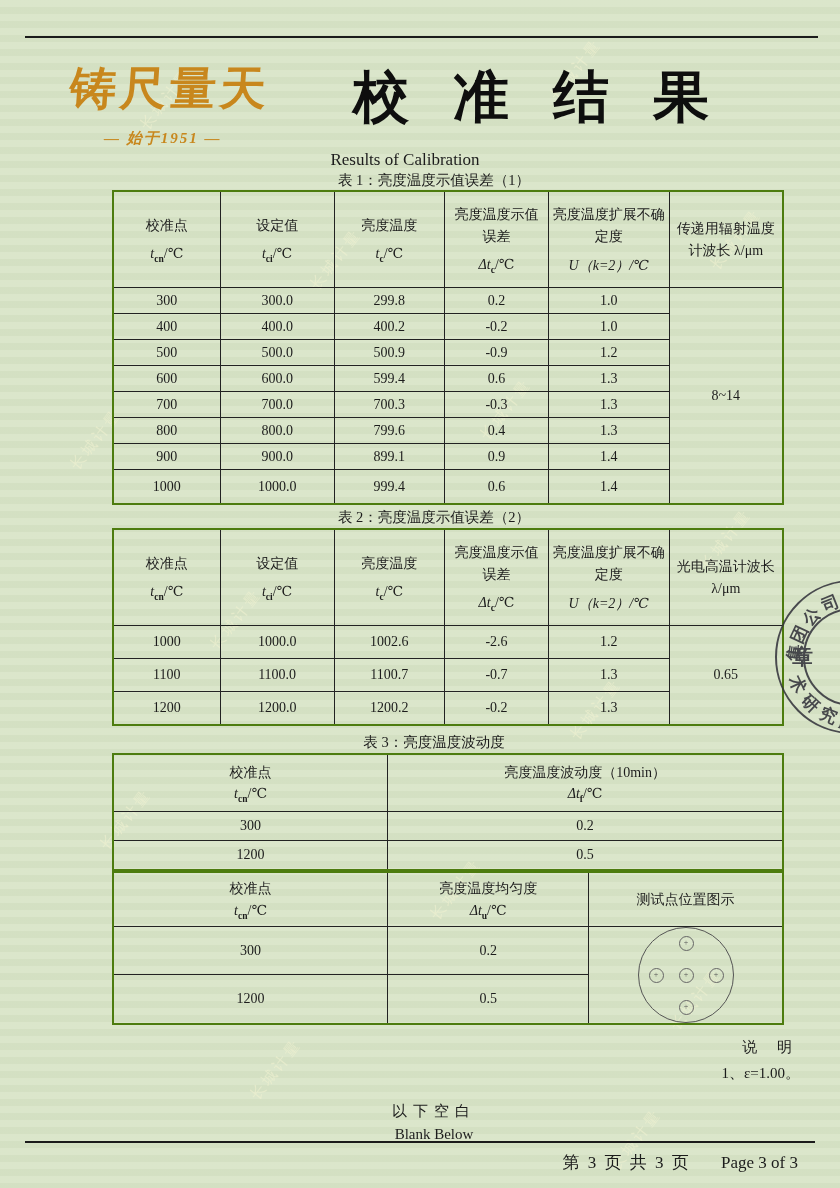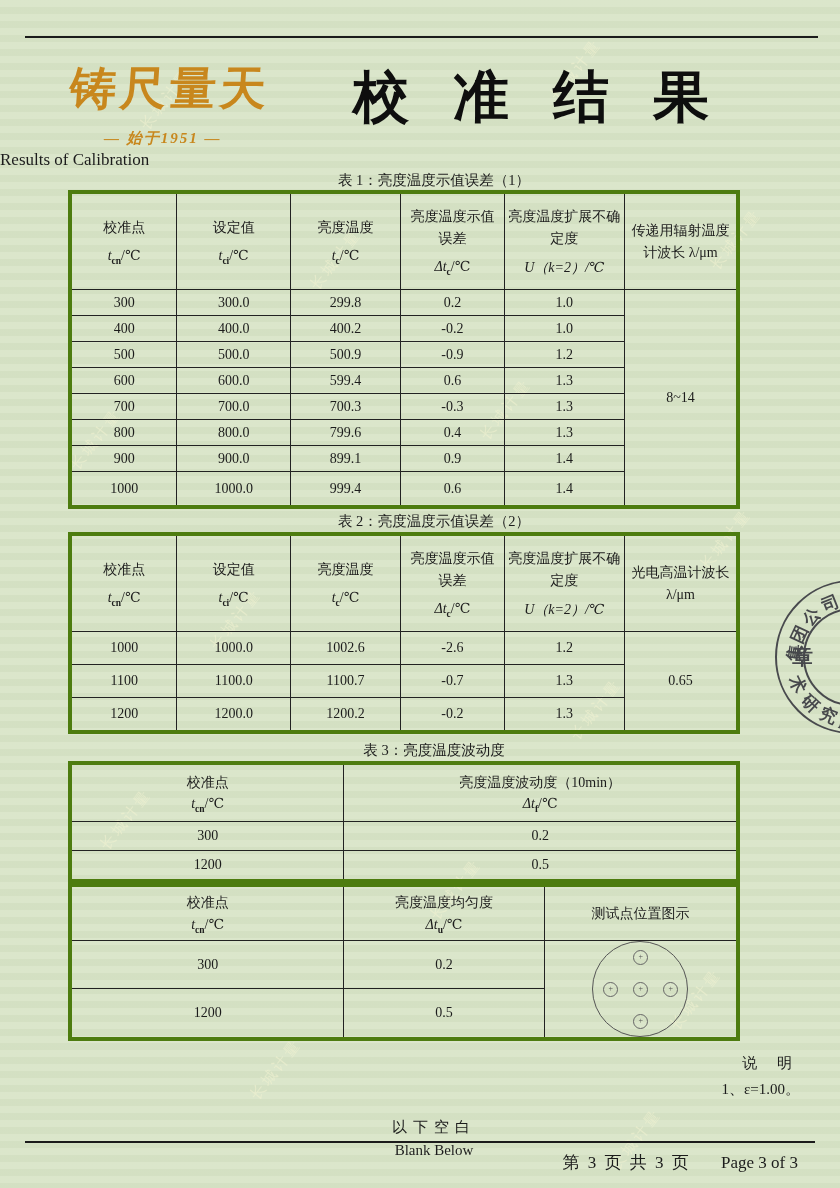--- a/index.html
+++ b/index.html
@@ -32,31 +32,31 @@
   .logo-main{
     font-size:46px;font-weight:bold;letter-spacing:4px;
     transform:skewX(-4deg);font-family:"Liberation Serif","DejaVu Serif",serif;
   }
   .logo-sub{font-size:15px;font-weight:bold;letter-spacing:2px;margin:9px 0 0 34px;font-style:italic;}
   .title-zh{
     position:absolute;top:60px;left:318px;width:470px;
     font-family:Liberation Sans, sans-serif;
     font-size:56px;font-weight:900;letter-spacing:44px;color:#0e0e0e;white-space:nowrap;margin-left:35px;
   }
-  .title-en{position:absolute;top:150px;left:0;width:810px;font-size:17px;}
+  .title-en{position:absolute;top:150px;left:0;width:810px;text-align:center;font-size:17px;}
   
   .tables{position:absolute;top:171px;left:68px;width:732px;}
   .tcap{text-align:center;font-size:14.5px;height:19px;line-height:19px;}
   .tcap2{margin-top:3px;height:20px;}
   .tcap3{margin-top:7px;height:20px;}
   .tcap4{margin-top:6px;height:20px;}
   table{border-collapse:collapse;width:672px;table-layout:fixed;background:transparent;}
   td,th{border:1px solid #222;font-weight:normal;text-align:center;
         font-size:14px;padding:0 3px;overflow:hidden;}
-  table{border:4px solid #4d7c0f;}
+  table{border:2px solid #4d7c0f;margin-left:44px;}
   th .hlabel{line-height:1.55;}
   th .fx{display:block;margin-top:9px;font-size:14px;}
   th .fx i{font-family:"Liberation Serif","DejaVu Serif",serif;}
   th .fx sub{font-size:9.5px;font-weight:bold;}
   .t12 th{height:95px;vertical-align:middle;}
   .t1 td{height:25px;}
   .t1 tr.last td{height:33px;}
   .t2 td{height:32px;}
   .t3 th{height:56px;}
   .t3 td{height:28px;}

